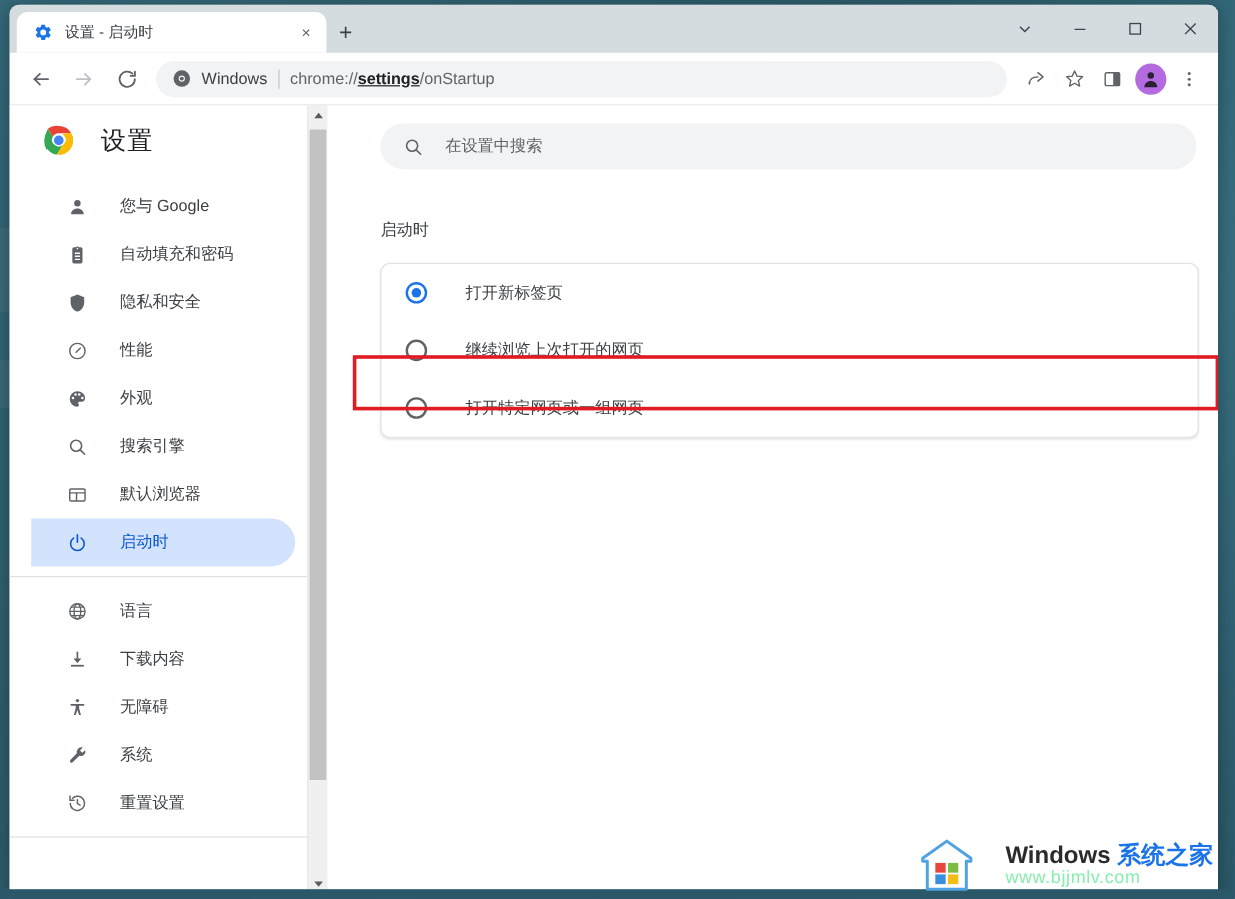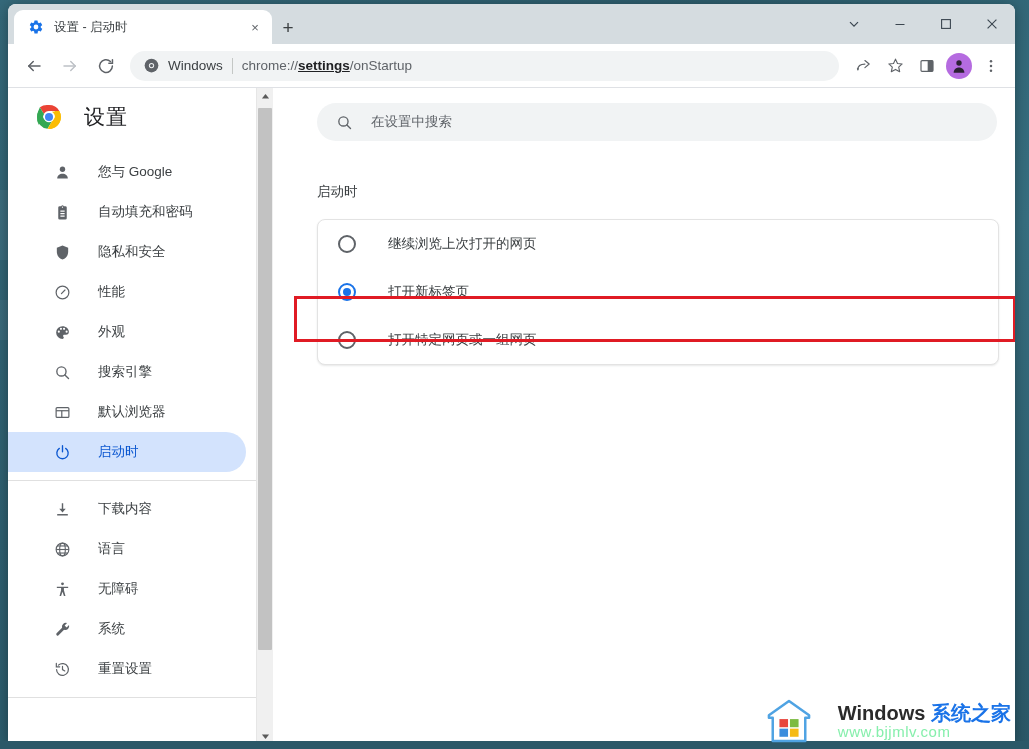--- a/index.html
+++ b/index.html
@@ -194,26 +194,27 @@
     margin-left: 22px;
     font-size: 21px;
     color: #202124;
     letter-spacing: 1px;
   }
   #navlist { padding-top: 6px; }
   .nav-item {
     height: 40px;
     display: flex;
     align-items: center;
-    padding-left: 44px;
+    padding-left: 28px;
     box-sizing: border-box;
     color: #3c4043;
     font-size: 13.5px;
     border-radius: 0 20px 20px 0;
     margin-right: 10px;
+    margin-left: 18px;
   }
   .nav-item .ni-icon {
     width: 20px; height: 20px;
     flex: 0 0 20px;
     display: flex; align-items: center; justify-content: center;
     color: #5f6368;
   }
   .nav-item .ni-label { margin-left: 26px; white-space: nowrap; }
   .nav-item .ni-ext {
     margin-left: 14px;
@@ -588,39 +589,39 @@
                 <line x1="12" y1="2.5" x2="12" y2="11"></line>
               </svg>
           </span>
           <span class="ni-label">启动时</span>
         </div>
 
         <div class="nav-sep"></div>
 
         <div class="nav-item">
           <span class="ni-icon">
-            <svg width="17" height="17" viewBox="0 0 24 24" fill="currentColor">
-                <path d="M11 3h2v8h3.6L12 16.4 7.4 11H11z"></path>
-                <rect x="4.5" y="18.4" width="15" height="2.1"></rect>
-              </svg>
-          </span>
-          <span class="ni-label">下载内容</span>
-        </div>
-
-        <div class="nav-item">
-          <span class="ni-icon">
             <svg width="17" height="17" viewBox="0 0 24 24" fill="none" stroke="currentColor" stroke-width="1.6">
                 <circle cx="12" cy="12" r="9"></circle>
                 <ellipse cx="12" cy="12" rx="4" ry="9"></ellipse>
                 <line x1="3" y1="12" x2="21" y2="12"></line>
                 <line x1="4.5" y1="7" x2="19.5" y2="7"></line>
                 <line x1="4.5" y1="17" x2="19.5" y2="17"></line>
               </svg>
           </span>
           <span class="ni-label">语言</span>
+        </div>
+
+        <div class="nav-item">
+          <span class="ni-icon">
+            <svg width="17" height="17" viewBox="0 0 24 24" fill="currentColor">
+                <path d="M11 3h2v8h3.6L12 16.4 7.4 11H11z"></path>
+                <rect x="4.5" y="18.4" width="15" height="2.1"></rect>
+              </svg>
+          </span>
+          <span class="ni-label">下载内容</span>
         </div>
 
         <div class="nav-item">
           <span class="ni-icon">
             <svg width="17" height="17" viewBox="0 0 24 24" fill="currentColor">
                 <circle cx="12" cy="4" r="2"></circle>
                 <path d="M4 8h16v2h-6v3l2.2 8h-2.2L12 15l-2 6H7.8L10 13v-3H4z"></path>
               </svg>
           </span>
           <span class="ni-label">无障碍</span>
@@ -673,27 +674,27 @@
               <circle cx="10.5" cy="10.5" r="6.5"></circle>
               <line x1="15.4" y1="15.4" x2="20.5" y2="20.5"></line>
             </svg>
         </span>
         <span class="s-placeholder">在设置中搜索</span>
       </div>
 
       <div id="section-title">启动时</div>
 
       <div id="radiocard">
+        <div class="radio-row checked">
+          <span class="rb"></span>
+          <span class="rb-label">打开新标签页</span>
+        </div>
         <div class="radio-row">
           <span class="rb"></span>
           <span class="rb-label">继续浏览上次打开的网页</span>
-        </div>
-        <div class="radio-row checked">
-          <span class="rb"></span>
-          <span class="rb-label">打开新标签页</span>
         </div>
         <div class="radio-row">
           <span class="rb"></span>
           <span class="rb-label">打开特定网页或一组网页</span>
         </div>
       </div>
     </div>
 
     <div id="annotation"></div>
   </div>

